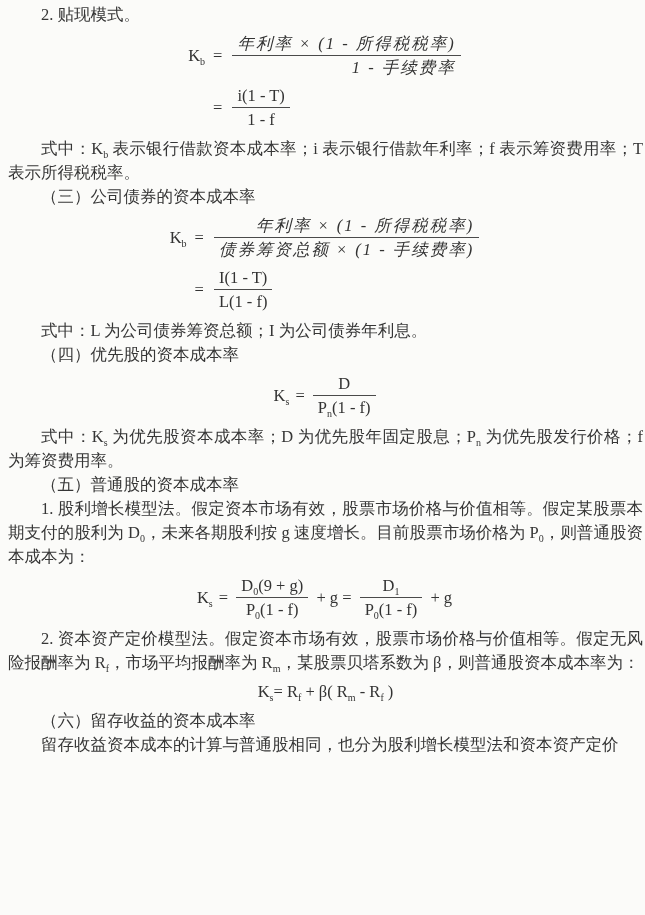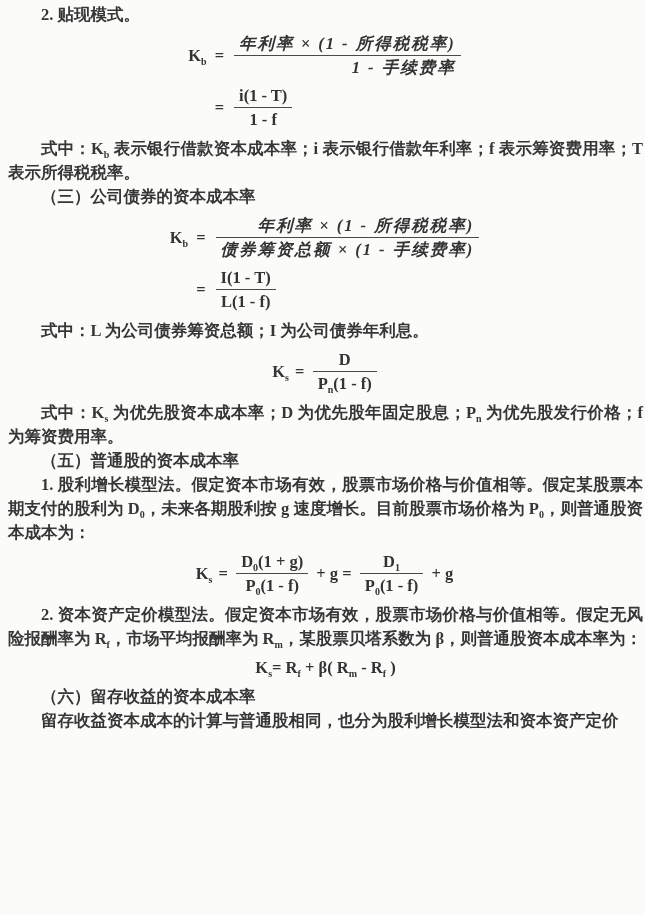--- a/index.html
+++ b/index.html
@@ -1,21 +1,21 @@
 <!DOCTYPE html>
 <html><head>
 <meta charset="utf-8">
 <style>
   html,body{margin:0;padding:0;}
   body{
     width:645px;height:915px;overflow:hidden;
     background:#fbfbf9;color:#363636;
     font-family:"Liberation Serif","DejaVu Serif",serif;
   }
-  .page{padding:3px 2px 0 8px;box-sizing:border-box;width:645px;height:683px;font-weight:bold;}
+  .page{padding:3px 2px 0 8px;box-sizing:border-box;width:645px;height:683px;}
   .para{margin:0;font-size:16.5px;line-height:24px;text-indent:2em;}
   .jus{text-align:justify;}
   .formula{
     text-align:center;margin:7px 0 8px 0;
     font-size:16.5px;line-height:19px;color:#333;
   }
   .eqgrid{
     display:inline-grid;grid-template-columns:auto auto auto;
     column-gap:6px;row-gap:9px;align-items:center;
   }
@@ -67,40 +67,41 @@
       <span class="lhs c1"></span>
       <span class="eq">=</span>
       <span class="frac c3">
         <span class="num">I(1 - T)</span>
         <span class="den">L(1 - f)</span>
       </span>
     </span>
   </div>
 
   <p class="para">式中：L 为公司债券筹资总额；I 为公司债券年利息。</p>
+  <p class="para">（四）优先股的资本成本率</p>
 
   <div class="formula">
     <span class="lhs"><span>K</span><sub>s</sub></span>
     <span class="eq">=</span>
     <span class="frac">
       <span class="num">D</span>
       <span class="den"><span>P</span><sub>n</sub><span>(1 - f)</span></span>
     </span>
   </div>
 
   <p class="para jus"><span>式中：K</span><sub>s</sub><span> 为优先股资本成本率；D 为优先股年固定股息；P</span><sub>n</sub><span> 为优先股发行价格；f 为筹资费用率。</span></p>
 
   <p class="para">（五）普通股的资本成本率</p>
   <p class="para jus"><span>1. 股利增长模型法。假定资本市场有效，股票市场价格与价值相等。假定某股票本期支付的股利为 D</span><sub>0</sub><span>，未来各期股利按 g 速度增长。目前股票市场价格为 P</span><sub>0</sub><span>，则普通股资本成本为：</span></p>
 
   <div class="formula">
     <span class="lhs"><span>K</span><sub>s</sub></span>
     <span class="eq">=</span>
     <span class="frac">
-      <span class="num"><span>D</span><sub>0</sub><span>(1 + g)</span></span>
+      <span class="num"><span>D</span><sub>0</sub><span>(9 + g)</span></span>
       <span class="den"><span>P</span><sub>0</sub><span>(1 - f)</span></span>
     </span>
     <span class="eq">+ g =</span>
     <span class="frac">
       <span class="num"><span>D</span><sub>1</sub></span>
       <span class="den"><span>P</span><sub>0</sub><span>(1 - f)</span></span>
     </span>
     <span class="eq">+ g</span>
   </div>
 

